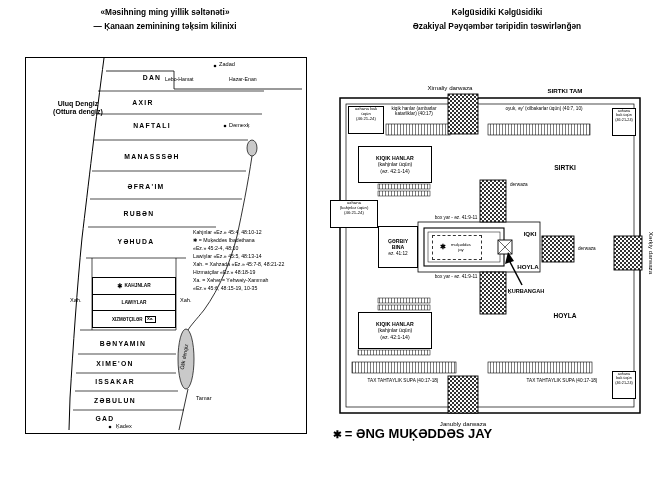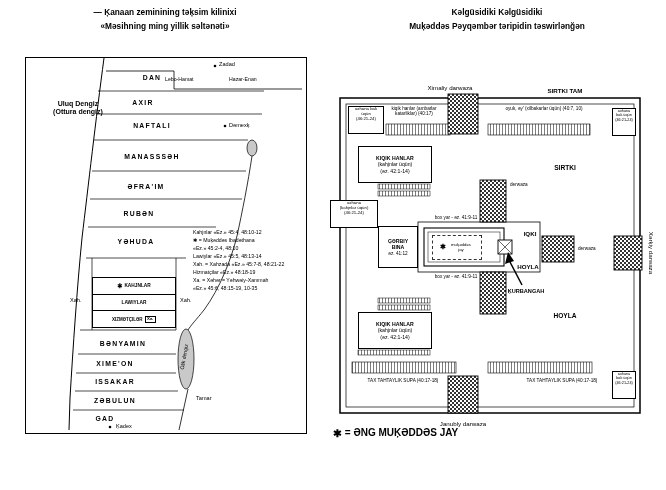--- a/index.html
+++ b/index.html
@@ -4,39 +4,39 @@
 <style>
   html,body{margin:0;padding:0;}
   body{font-family:"Liberation Sans", sans-serif; background:#e8e8e8;}
   .canvas{position:relative;width:666px;height:490px;background:#ffffff;overflow:hidden;color:#000;}
   .lbl{position:absolute;line-height:1.15;color:#000;white-space:nowrap;}
   .c{transform:translate(-50%,-50%);text-align:center;}
   .wrap{white-space:normal;text-align:center;}
   .pre{white-space:pre-line;text-align:center;}
   .b{font-weight:700;}
   .f35{font-size:3.8px;} .f4{font-size:4.3px;} .f45{font-size:4.7px;} .f5{font-size:5.2px;}
-  .f55{font-size:5.6px;} .f6{font-size:6.2px;} .f65{font-size:6.6px;} .f7{font-size:7px;} .f8{font-size:10px;text-align:right;}
+  .f55{font-size:5.6px;} .f6{font-size:6.2px;} .f65{font-size:6.6px;} .f7{font-size:7px;} .f8{font-size:13px;text-align:right;}
   .tribe{font-size:6.8px;font-weight:700;letter-spacing:1.3px;}
   .ttl{position:absolute;text-align:center;font-weight:700;font-size:8.3px;line-height:1.65;}
   .map-box{position:absolute;left:25px;top:57px;width:280px;height:375px;border:1.5px solid #000;background:#fff;}
   .plan{position:absolute;left:330px;top:84px;width:334px;height:356px;}
   .obox{position:absolute;border:1px solid #000;background:#fff;display:flex;flex-direction:column;align-items:center;justify-content:center;text-align:center;line-height:1.25;}
   .kbox{position:absolute;border:0.8px solid #000;background:#fff;line-height:1.15;}
   .abox{border:0.8px solid #000;background:#fff;display:flex;align-items:center;justify-content:center;gap:2px;}
   .legendline{line-height:1.55;}
   svg{position:absolute;left:0;top:0;}
 </style>
 </head>
 <body>
 
 <div class="canvas">
 
   <div class="ttl" style="left:25px;top:6px;width:280px;">
+    <div>«Məsihning ming yillik səltənəti»</div>
     <div>— Ķanaan zeminining təķsim kilinixi</div>
-    <div>«Məsihning ming yillik səltənəti»</div>
   </div>
 
   <div class="map-box">
     <svg width="277" height="372" viewBox="0 0 277 372">
       <g stroke="#000" fill="none" stroke-width="1">
         <path d="M78,0 C70,60 62,130 56,180 C51,230 47,290 44,340 L43,372"></path>
         <path stroke-width="0.8" d="M80,13 L148,13 L148,31 L276,31"></path>
       </g>
       <g stroke="#000" stroke-width="0.7">
         <line x1="72" y1="33" x2="238" y2="33"></line>
@@ -117,21 +117,21 @@
     <div class="lbl tribe c" style="left:89px;top:343px;">ZƏBULUN</div>
     <div class="lbl tribe c" style="left:79px;top:361px;">GAD</div>
 
     <div class="lbl f5 c" style="left:159px;top:299px;transform:translate(-50%,-50%) rotate(-80deg);">Ölik dengiz</div>
     <div class="lbl f55" style="left:170px;top:337px;">Tamar</div>
     <div class="lbl f55" style="left:90px;top:365px;">Ķadex</div>
   </div>
 
   <div class="ttl" style="left:330px;top:6px;width:334px;">
     <div>Kəlgüsidiki Kəlgüsidiki</div>
-    <div>Muķəddəs Pəyqəmbər təripidin təswirlənğən</div>
+    <div>Əzakiyal Pəyqəmbər təripidin təswirlənğən</div>
   </div>
 
   <div class="plan">
     <svg width="334" height="356" viewBox="0 0 334 356">
       <defs>
         <pattern id="ck" width="4" height="4" patternUnits="userSpaceOnUse">
           <rect width="4" height="4" fill="#fff"></rect>
           <rect width="2" height="2" fill="#333"></rect>
           <rect x="2" y="2" width="2" height="2" fill="#333"></rect>
         </pattern>

